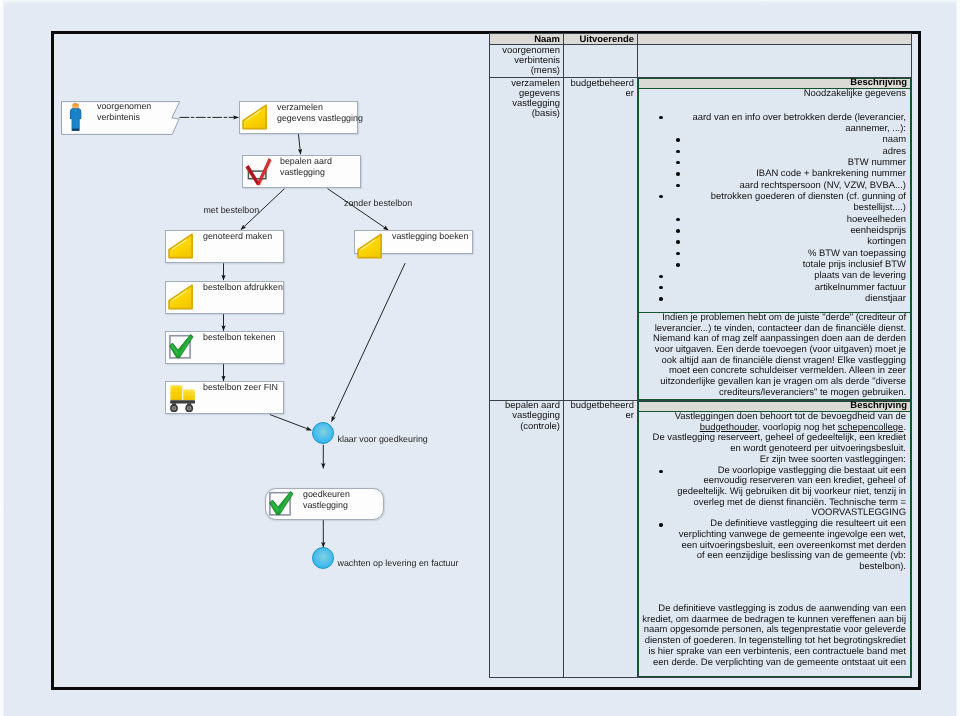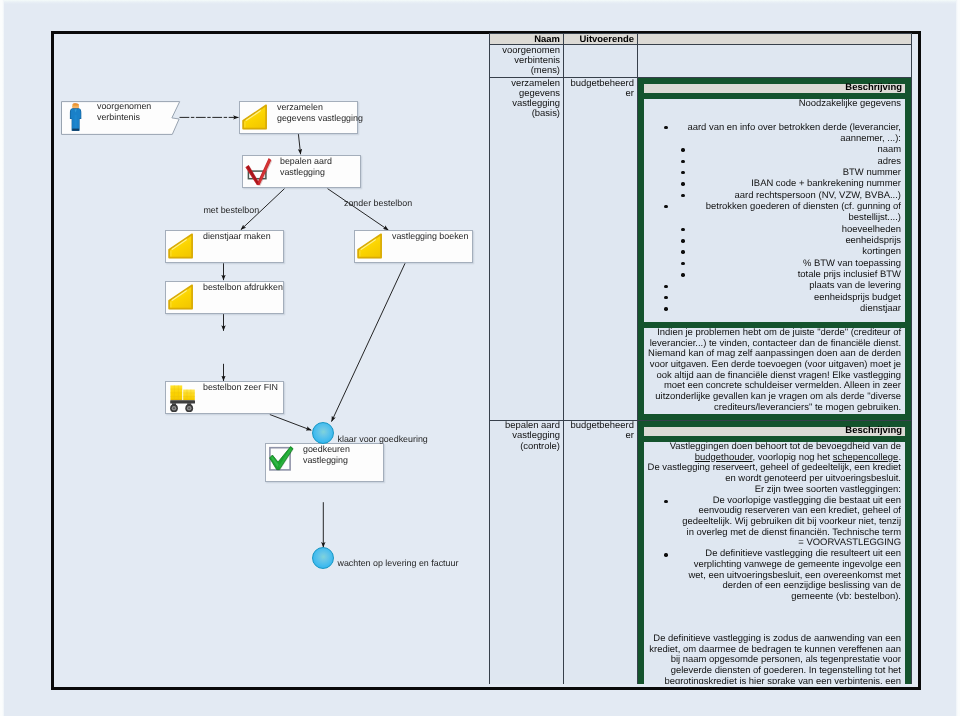--- a/index.html
+++ b/index.html
@@ -28,21 +28,21 @@
   #tblclip{position:absolute;left:489px;top:32.9px;width:423px;height:651px;overflow:hidden;}
   #tbl{position:absolute;left:0;top:0;width:422px;}
   table.main{border-collapse:collapse;table-layout:fixed;width:422px;text-align:right;}
   table.main>tbody>tr>td{border:1px solid #37404b;vertical-align:top;background:#dfe7f1;}
   table.main>tbody>tr>td.plain{padding:0;}
   table.main>tbody>tr>td.hd{background:#dcdad5;padding:1.3px 3px 0 3.4px;line-height:9.2px;}
   table.main>tbody>tr>td.cell{padding:0.5px 3px 0.5px 3.4px;}
   td.hd{background:#dcdad5;font-weight:bold;font-size:9.45px;line-height:9.2px;color:#000;padding:1px 3px 1px 4px;}
   td.cell{font-size:9.45px;line-height:10.2px;color:#111;white-space:pre-line;}
   .blk{border-collapse:collapse;table-layout:fixed;width:100%;}
-  table.blk>tbody>tr>td{border:6px solid #14532d;background:#dfe7f1;}
+  table.blk>tbody>tr>td{border:1px solid #14532d;background:#dfe7f1;}
   table.blk>tbody>tr>td.btitle{background:#dcdad5;padding:0.3px 3px 0 3.4px;line-height:8.9px;}
   table.blk>tbody>tr>td.body{padding:0px 4px 7.8px 3.2px;line-height:10.7px;margin-top:32px;}
   table.blk>tbody>tr>td.para{padding:0px 4px 0.4px 3.2px;line-height:10.65px;}
   td.body ul{line-height:11.35px;}
   td.body ul.tight{line-height:10.73px;}
   td.btitle{background:#dcdad5;font-weight:bold;font-size:9.45px;line-height:9.2px;padding:1px 3px 1px 4px;color:#000;}
   td.body{font-size:9.45px;line-height:11.35px;color:#111;padding:0px 4px 3px 3.2px;}
   ul{margin:0;padding:0;list-style:none;}
   li{position:relative;padding-left:0px;}
   li:before{content:"";position:absolute;left:-16.3px;top:4.2px;width:3.4px;height:3.4px;border-radius:50%;background:#0d0d0d;}
@@ -151,24 +151,24 @@
                 <stop offset="0.30" stop-color="#ffdc12"></stop>
 <stop offset="0.58" stop-color="#fbd400"></stop>
                 <stop offset="1" stop-color="#f3c800"></stop>
               </linearGradient>
             </defs>
 <path d="M3.7,20.4 L26.7,4.9 L26.7,28.2 L3.7,28.2 Z" fill="#9a7c00" opacity="0.28"></path>
 <path d="M3.1,19.8 L26.1,4.3 L26.1,27.6 L3.1,27.6 Z" fill="url(#wg)" stroke="#d9ab05" stroke-width="1.7" stroke-linejoin="round"></path>
 <path d="M5.2,19.2 L21.4,8.3 L20.3,10.6 L6.3,20.1 Z" fill="#fff49c" opacity="0.85"></path>
 <path d="M4.6,21.0 L5.3,20.2 L5.3,26.4 L4.6,26.4 Z" fill="#fff49c" opacity="0.5"></path>
 </svg></span>
-    <span class="lbl" style="left:37px;top:-0.4px;">dienstjaar maken</span>
-  </div>
-
-  <div class="node" style="left:354px;top:230px;width:119px;height:33px;">
+    <span class="lbl" style="left:37px;top:-0.4px;">genoteerd maken</span>
+  </div>
+
+  <div class="node" style="left:354px;top:230px;width:119px;height:24px;">
     <span class="ico" style="left:0px;top:-1px;"><svg width="30" height="33" viewBox="0 0 30 33">
 <defs>
               <linearGradient id="wg" x1="0.15" y1="0.05" x2="0.7" y2="1">
 <stop offset="0" stop-color="#ffe93f"></stop>
                 <stop offset="0.30" stop-color="#ffdc12"></stop>
 <stop offset="0.58" stop-color="#fbd400"></stop>
                 <stop offset="1" stop-color="#f3c800"></stop>
               </linearGradient>
             </defs>
 <path d="M3.7,20.4 L26.7,4.9 L26.7,28.2 L3.7,28.2 Z" fill="#9a7c00" opacity="0.28"></path>
@@ -190,20 +190,30 @@
               </linearGradient>
             </defs>
 <path d="M3.7,20.4 L26.7,4.9 L26.7,28.2 L3.7,28.2 Z" fill="#9a7c00" opacity="0.28"></path>
 <path d="M3.1,19.8 L26.1,4.3 L26.1,27.6 L3.1,27.6 Z" fill="url(#wg)" stroke="#d9ab05" stroke-width="1.7" stroke-linejoin="round"></path>
 <path d="M5.2,19.2 L21.4,8.3 L20.3,10.6 L6.3,20.1 Z" fill="#fff49c" opacity="0.85"></path>
 <path d="M4.6,21.0 L5.3,20.2 L5.3,26.4 L4.6,26.4 Z" fill="#fff49c" opacity="0.5"></path>
 </svg></span>
     <span class="lbl" style="left:37px;top:-0.4px;">bestelbon afdrukken</span>
   </div>
 
+  <div class="node" style="left:165px;top:331px;width:119px;height:33px;">
+    <span class="ico" style="left:1px;top:0px;"><svg width="30" height="33" viewBox="0 0 30 33">
+<rect x="2.9" y="3.7" width="20.2" height="22.2" fill="none" stroke="#8f93a8" stroke-width="1.6"></rect>
+<path d="M2.6,14.0 L5.4,11.0 L11.0,18.0 L23.6,2.6 L26.0,4.6 L12.4,25.6 L9.6,25.6 Z" fill="#0d4f15" opacity="0.22" transform="translate(0.7,0.7)"></path>
+<path d="M2.6,14.0 L5.4,11.0 L11.0,18.0 L23.6,2.6 L26.0,4.6 L12.4,25.6 L9.6,25.6 Z" fill="#1aa42e" stroke="#0d7a1c" stroke-width="0.75" stroke-linejoin="round"></path>
+<path d="M4.0,13.8 L5.3,12.4 L11.6,20.6 L10.6,23.4 Z" fill="#48ca5b" opacity="0.5"></path>
+<path d="M23.3,3.7 L25.2,5.2 L13.2,23.8 L11.9,22.2 Z" fill="#4ccb5f" opacity="0.33"></path>
+</svg></span>
+    <span class="lbl" style="left:37px;top:-0.4px;">bestelbon tekenen</span>
+  </div>
 
   <div class="node" style="left:165px;top:381px;width:119px;height:33px;">
     <span class="ico" style="left:0px;top:0px;"><svg width="32" height="33" viewBox="0 0 32 33">
 <defs>
               <linearGradient id="cg" x1="0" y1="0" x2="0" y2="1">
 <stop offset="0" stop-color="#ffe22e"></stop>
                 <stop offset="0.5" stop-color="#fcd400"></stop>
                 <stop offset="0.92" stop-color="#f5ca00"></stop>
                 <stop offset="1" stop-color="#d8a800"></stop>
               </linearGradient>
@@ -233,21 +243,21 @@
 <circle cx="8.0" cy="26.2" r="3.9" fill="#3a3a3a"></circle>
             <circle cx="8.0" cy="26.2" r="2.3" fill="#8f8f8f"></circle>
             <circle cx="8.0" cy="26.2" r="1.05" fill="#585858"></circle>
 <circle cx="23.2" cy="26.2" r="3.9" fill="#3a3a3a"></circle>
             <circle cx="23.2" cy="26.2" r="2.3" fill="#8f8f8f"></circle>
             <circle cx="23.2" cy="26.2" r="1.05" fill="#585858"></circle>
 </svg></span>
     <span class="lbl" style="left:37px;top:-0.4px;">bestelbon zeer FIN</span>
   </div>
 
-  <div class="node" style="left:265px;top:443px;width:119px;height:39px;">
+  <div class="node" style="left:265px;top:488px;width:119px;height:32px;border-radius:11px;">
     <span class="ico" style="left:1px;top:0px;"><svg width="30" height="33" viewBox="0 0 30 33">
 <rect x="2.9" y="3.7" width="20.2" height="22.2" fill="none" stroke="#8f93a8" stroke-width="1.6"></rect>
 <path d="M2.6,14.0 L5.4,11.0 L11.0,18.0 L23.6,2.6 L26.0,4.6 L12.4,25.6 L9.6,25.6 Z" fill="#0d4f15" opacity="0.22" transform="translate(0.7,0.7)"></path>
 <path d="M2.6,14.0 L5.4,11.0 L11.0,18.0 L23.6,2.6 L26.0,4.6 L12.4,25.6 L9.6,25.6 Z" fill="#1aa42e" stroke="#0d7a1c" stroke-width="0.75" stroke-linejoin="round"></path>
 <path d="M4.0,13.8 L5.3,12.4 L11.6,20.6 L10.6,23.4 Z" fill="#48ca5b" opacity="0.5"></path>
 <path d="M23.3,3.7 L25.2,5.2 L13.2,23.8 L11.9,22.2 Z" fill="#4ccb5f" opacity="0.33"></path>
 </svg></span>
     <span class="lbl" style="left:37px;top:-0.4px;">goedkeuren
 vastlegging</span>
   </div>
@@ -315,21 +325,21 @@
               <li><span>betrokken goederen of diensten (cf. gunning of bestellijst....)</span>
                 <ul class="lvl2">
                   <li>hoeveelheden</li>
                   <li>eenheidsprijs</li>
                   <li>kortingen</li>
                   <li>% BTW van toepassing</li>
                   <li>totale prijs inclusief BTW</li>
                 </ul>
               </li>
               <li>plaats van de levering</li>
-              <li>eenheidsprijs budget</li>
+              <li>artikelnummer factuur</li>
               <li>dienstjaar</li>
             </ul>
           </td>
                     </tr>
           <tr>
                       <td class="body para">Indien je problemen hebt om de juiste "derde" (crediteur of leverancier...) te vinden, contacteer dan de financiële dienst. Niemand kan of mag zelf aanpassingen doen aan de derden voor uitgaven. Een derde toevoegen (voor uitgaven) moet je ook altijd aan de financiële dienst vragen! Elke vastlegging moet een concrete schuldeiser vermelden. Alleen in zeer uitzonderlijke gevallen kan je vragen om als derde "diverse crediteurs/leveranciers" te mogen gebruiken.</td>
                     </tr>
         </tbody>
                 </table>
       </td>

